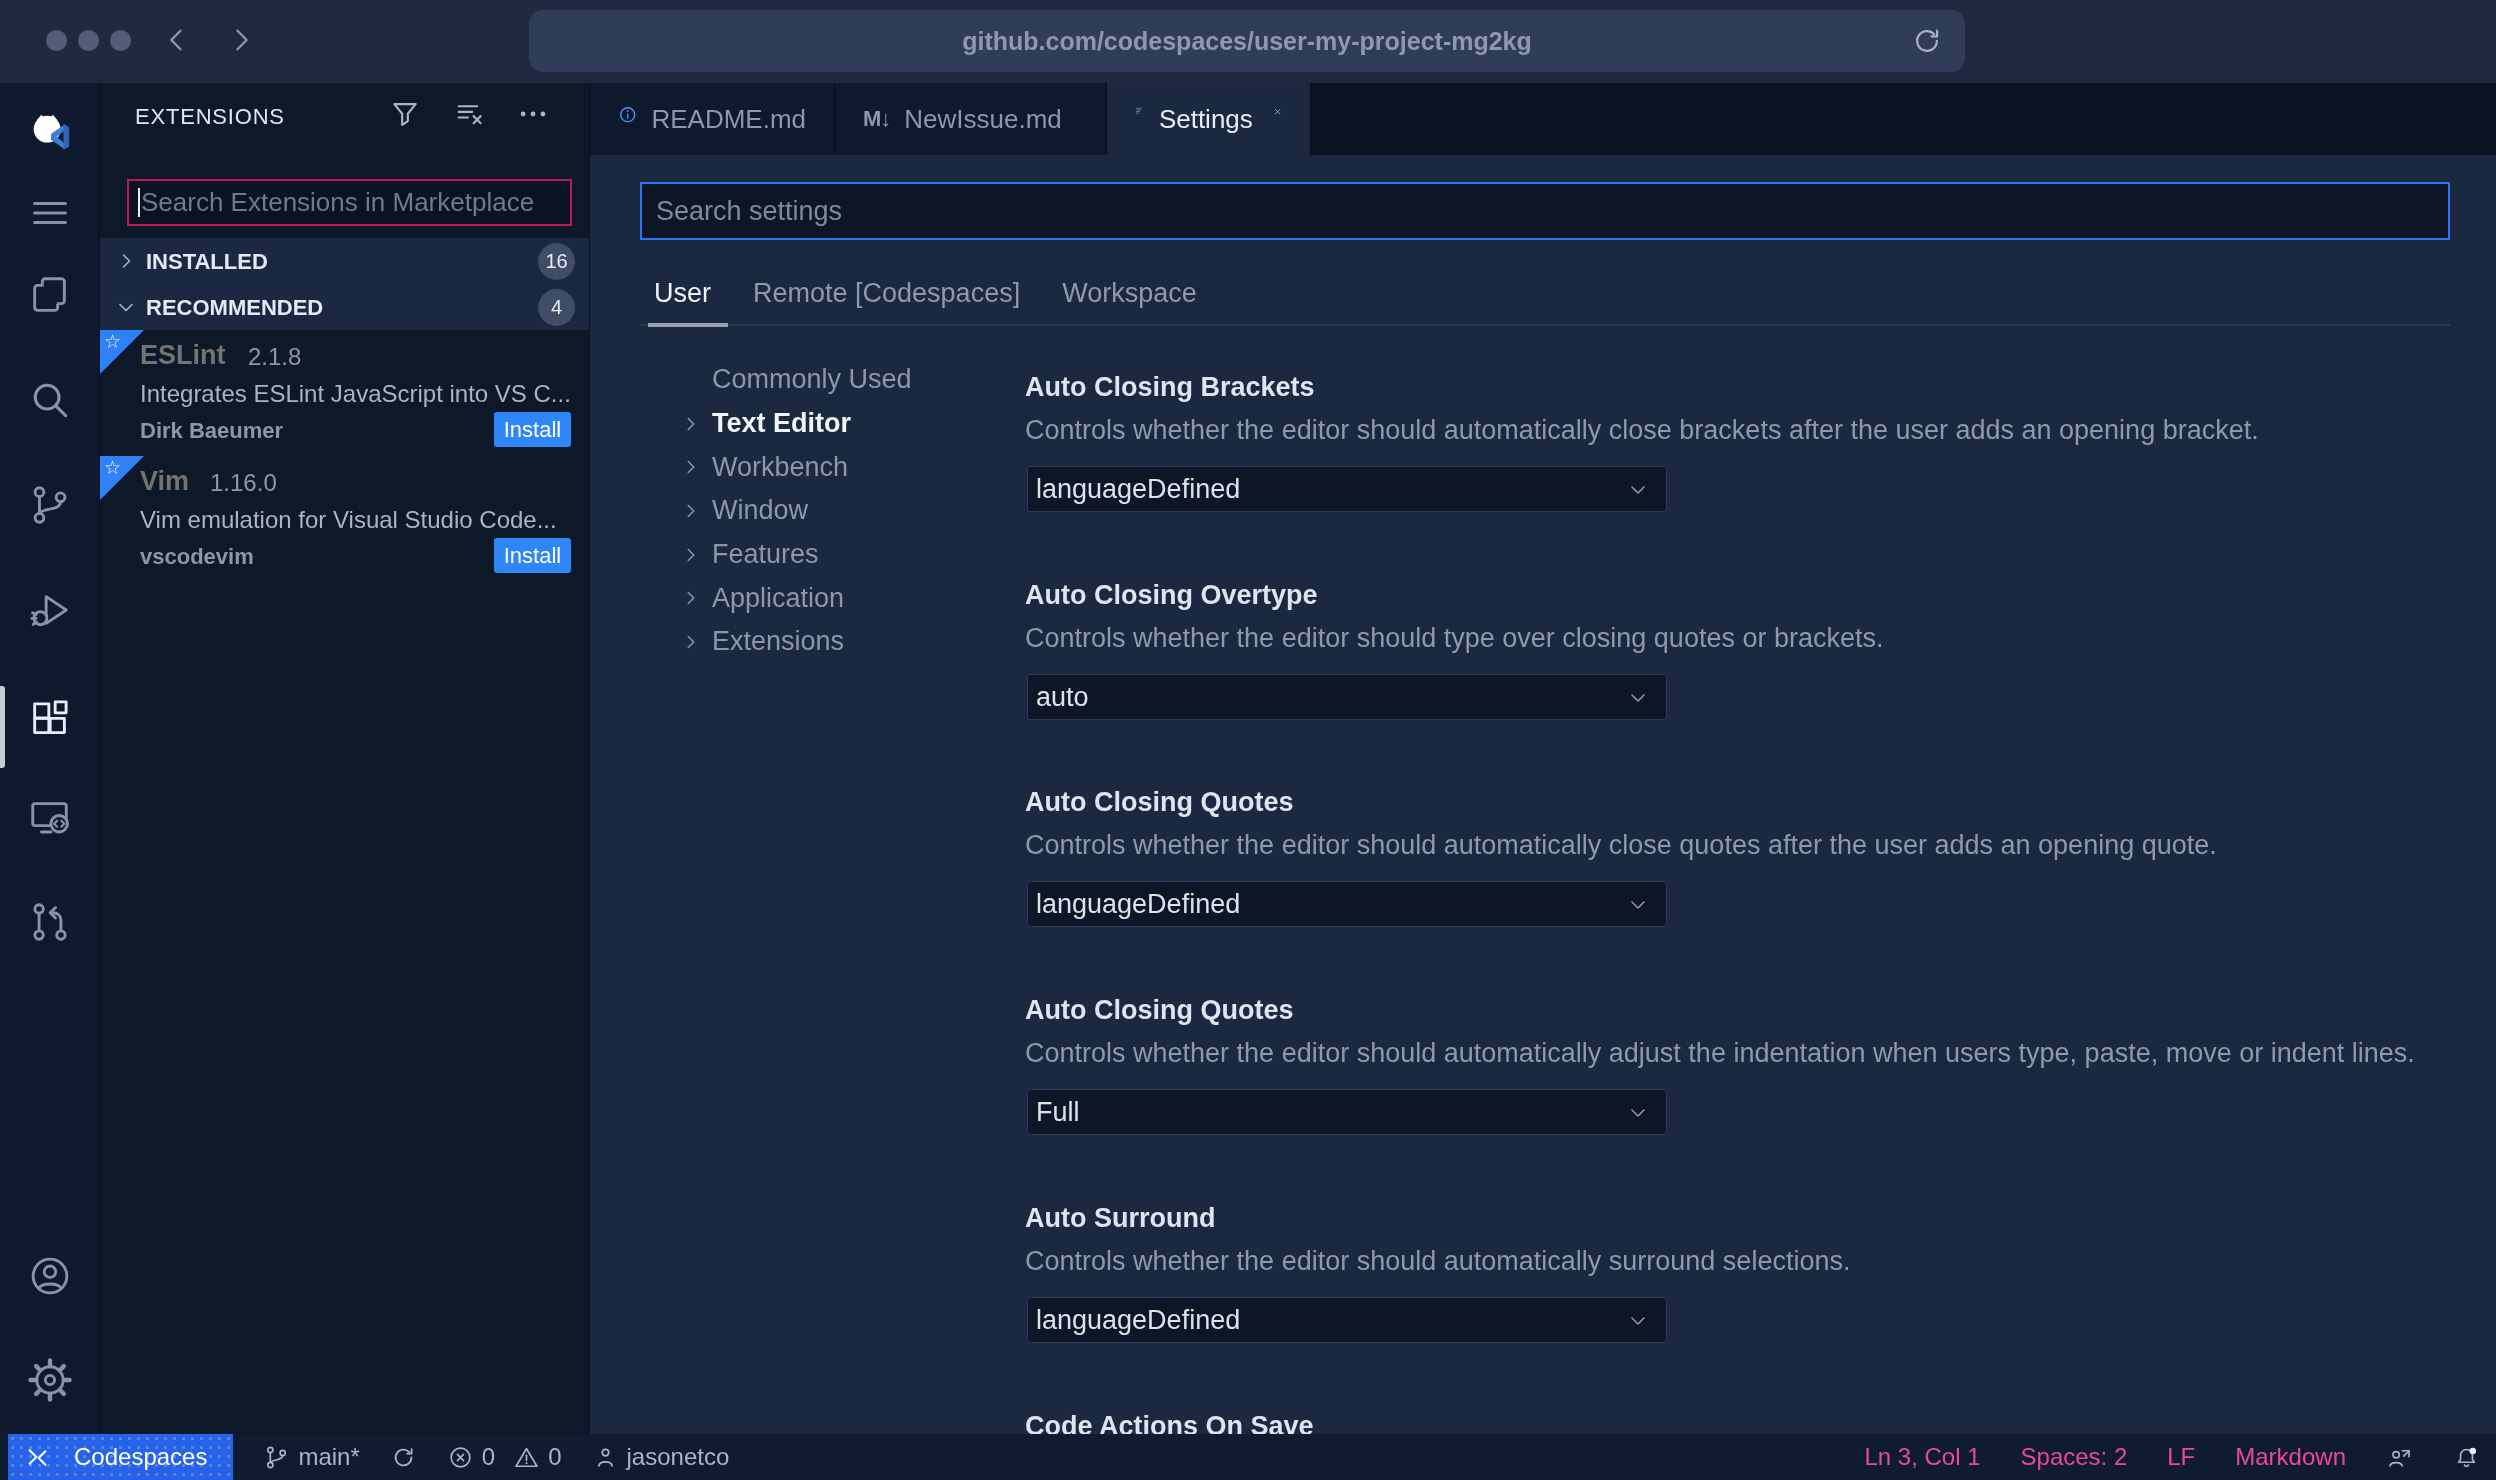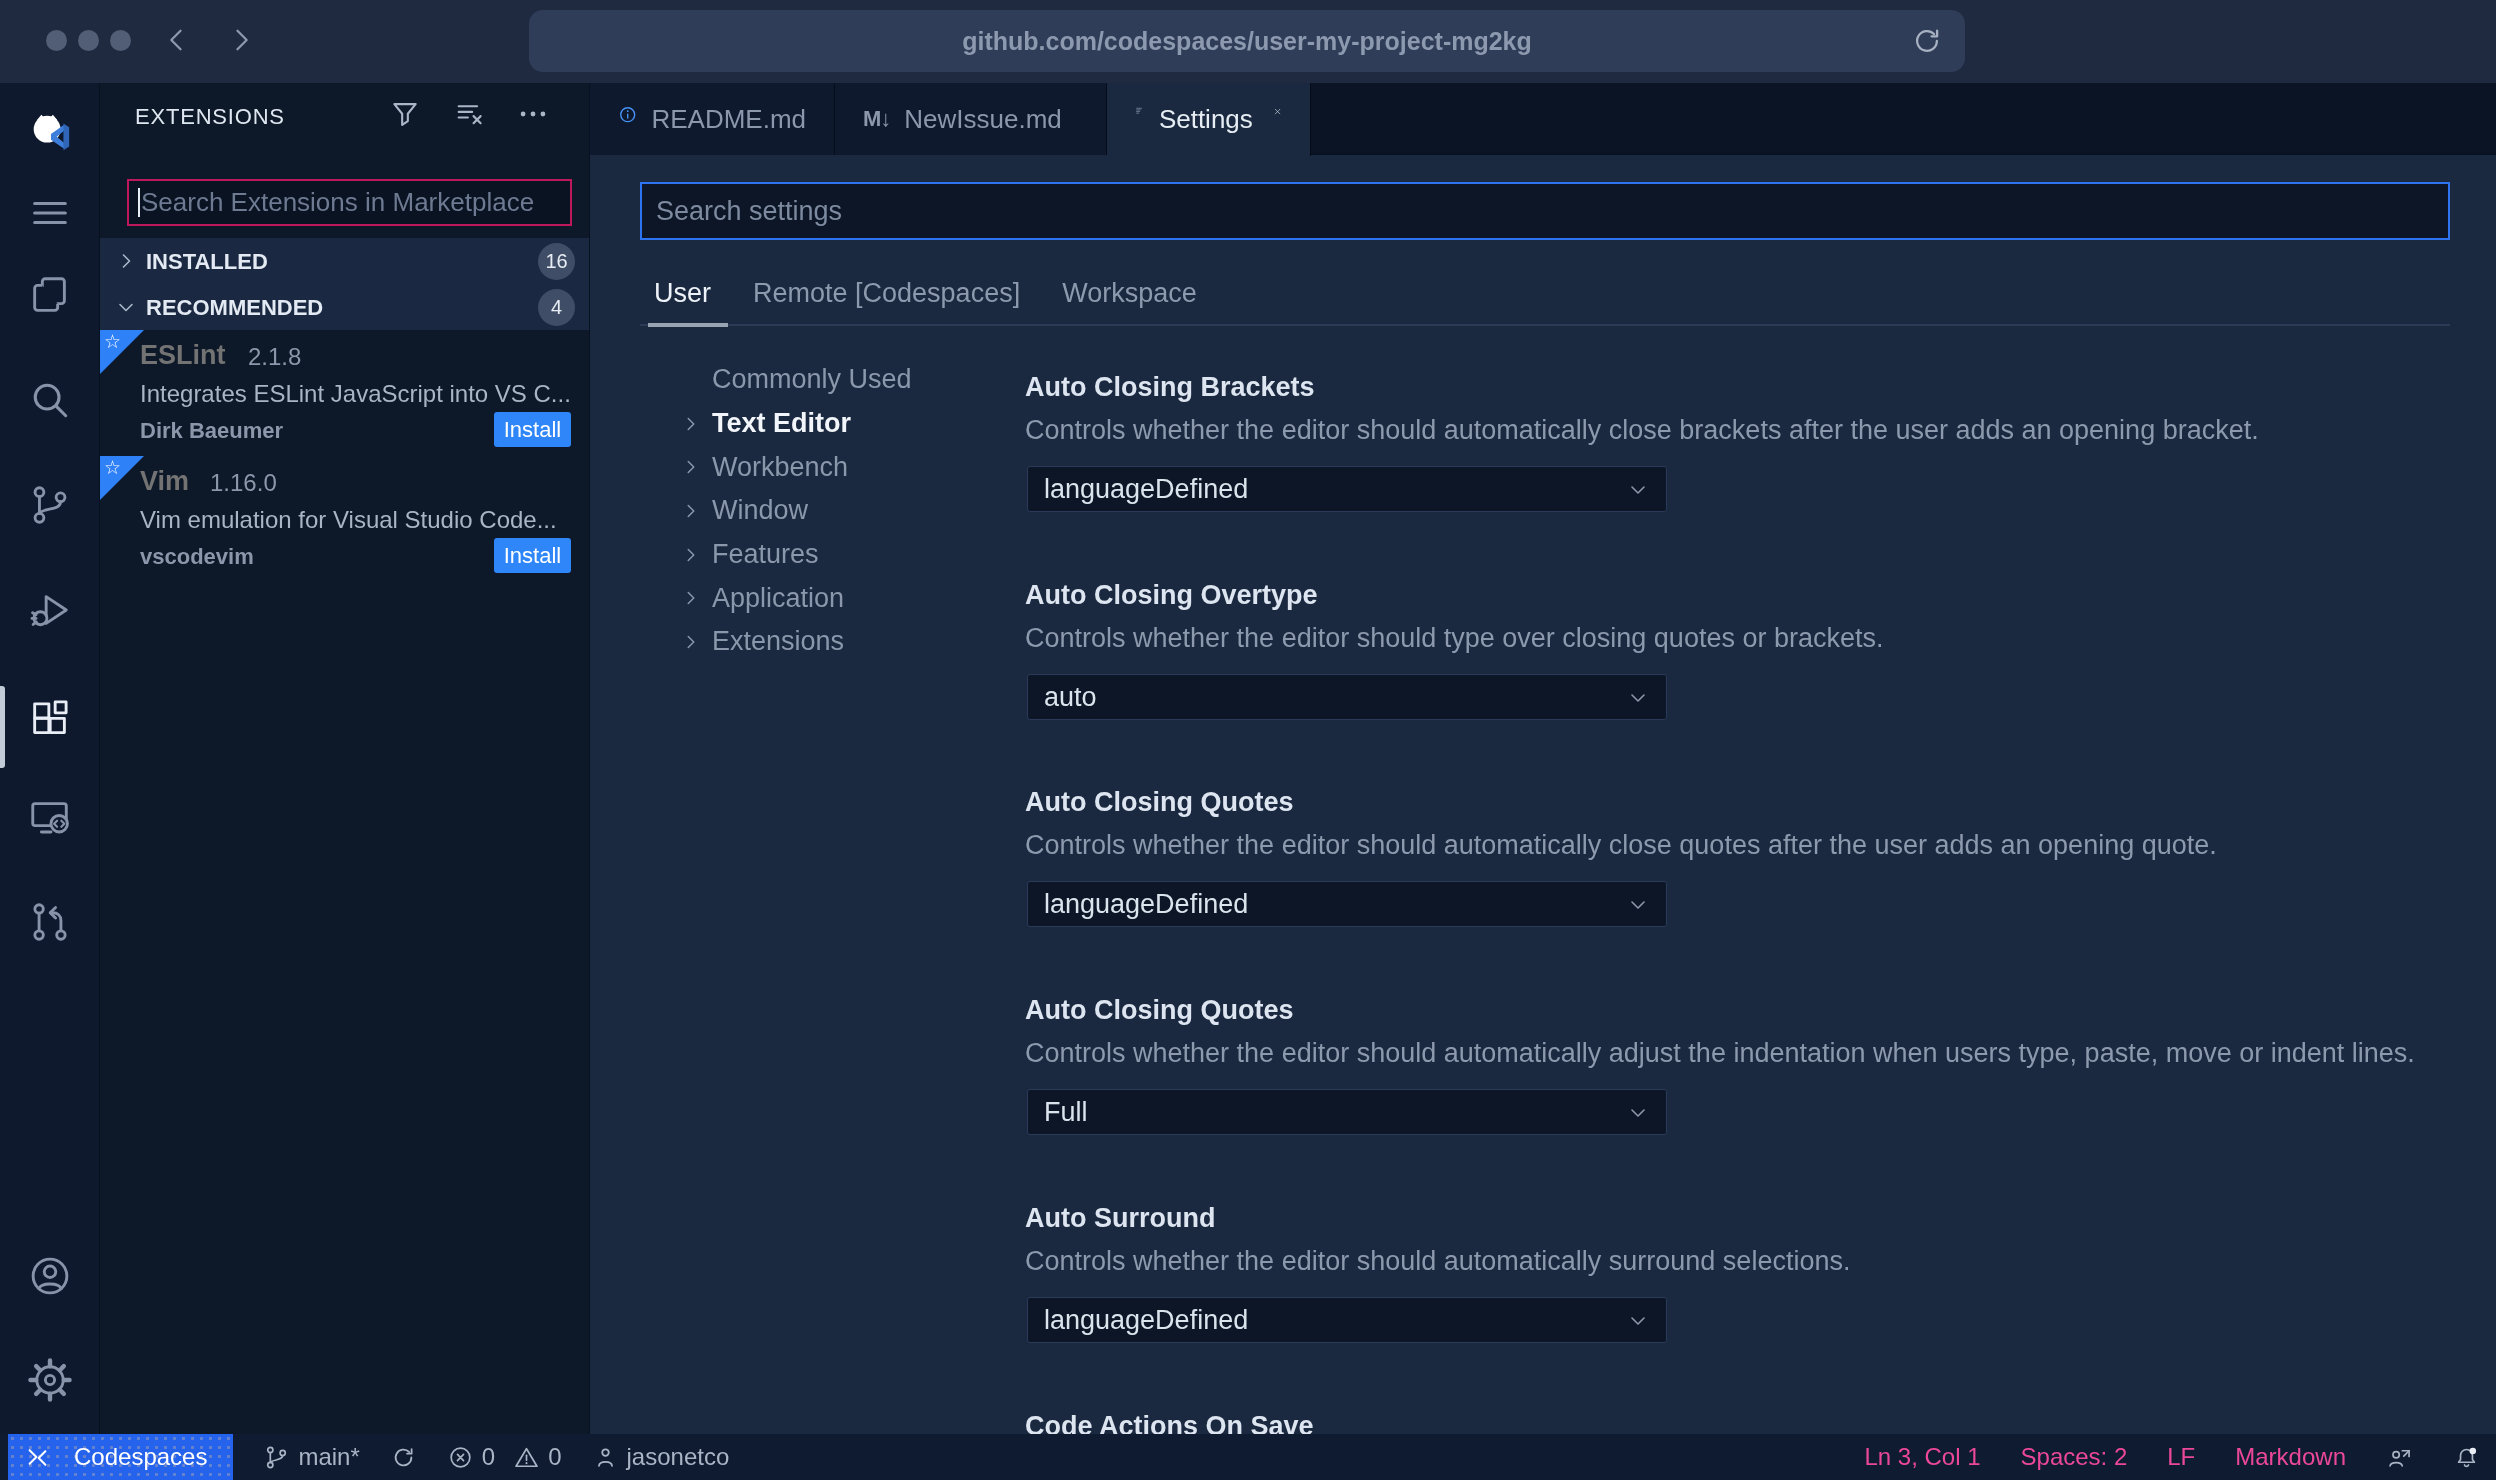--- a/index.html
+++ b/index.html
@@ -74,21 +74,21 @@
   .tocRow { position:relative; height:43.7px; display:flex; align-items:center; }
   .tocChev { width:22px; height:22px; color:#8b97ab; flex:none; }
   .tocChev.hidden { visibility:hidden; }
   .tocLabel { margin-left:10px; font-size:27px; color:#8b97ab; white-space:nowrap; }
   .tocRow.active .tocLabel { color:#f2f6fa; font-weight:700; }
   .content { position:absolute; left:435px; top:0; right:0; bottom:0; }
   .setItem { position:absolute; left:0; width:1480px; }
   .setTitle { font-size:27px; font-weight:700; color:#dde5f0; line-height:30px; }
   .setDesc { position:absolute; left:0; top:43px; font-size:27px; color:#8d99ad; white-space:nowrap; }
   .dropdown { position:absolute; left:2px; top:94px; width:640px; height:46px; background:#0c1626; border:1px solid #2b3a58; border-radius:3px; display:flex; align-items:center; }
-  .ddValue { margin-left:16px; font-size:27px; color:#dbe3ed; }
+  .ddValue { margin-left:8px; font-size:27px; color:#dbe3ed; }
   .ddChev { position:absolute; right:16px; top:11px; width:24px; height:24px; color:#8b97ab; }
 
   
   .statusbar { position:absolute; left:0; top:1434px; width:2496px; height:46px; background:#0e1b31; display:flex; align-items:center; color:#a9b4c5; font-size:24px; }
   .csBadge { position:relative; height:46px; margin-left:8px; padding:0 26px 0 16px; background:#2563ec; color:#ffffff; display:flex; align-items:center; gap:23px;
              background-image:radial-gradient(rgba(255,205,130,.30) 1.4px, transparent 1.5px); background-size:9px 9px; }
   .stIcon { width:27px; height:27px; flex:none; }
   .stGroup { display:flex; align-items:flex-end; gap:8px; margin-left:30px; }
   .stRight { margin-left:auto; display:flex; align-items:center; gap:40px; padding-right:16px; }
   .stRight .plain { color:#ec4899; }

